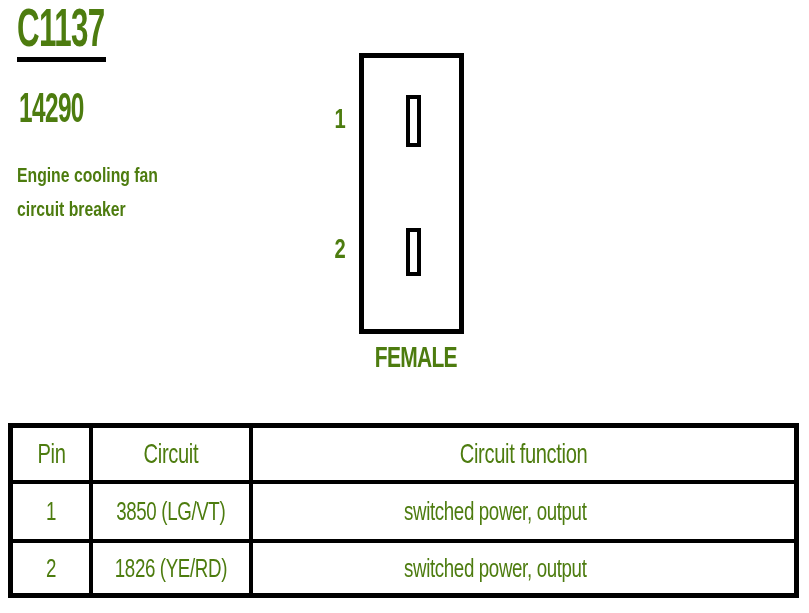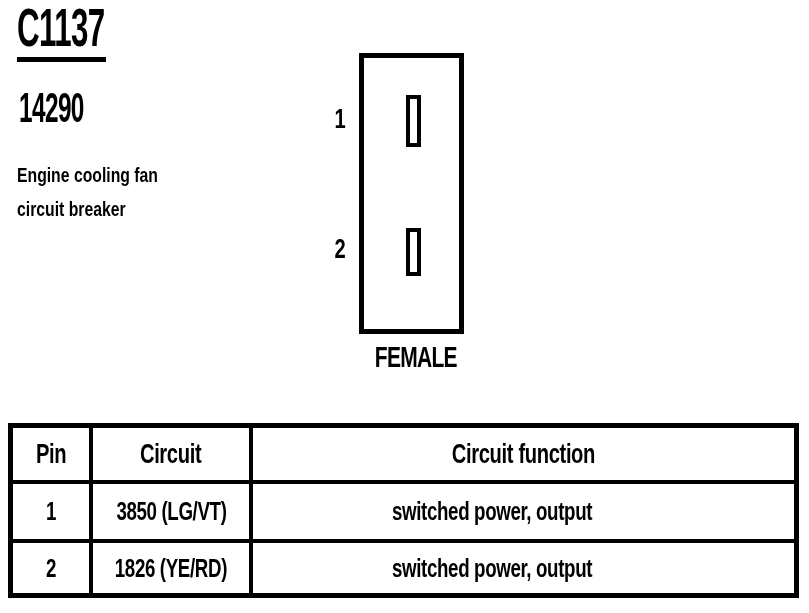--- a/index.html
+++ b/index.html
@@ -1,21 +1,21 @@
 <!DOCTYPE html>
 <html><head>
 <meta charset="utf-8">
 <style>
   html, body { margin: 0; padding: 0; background: #ffffff; }
   .page {
     position: relative;
     width: 809px;
     height: 613px;
     background: #ffffff;
-    color: #000000;
+    color: #4d7c0f;
     font-family: "Liberation Sans", sans-serif;
     overflow: hidden;
   }
 
   
   .connector-id {
     position: absolute;
     left: 17px; top: 0px;
     font-size: 54px;
     font-weight: bold;
@@ -106,21 +106,21 @@
     left: 8px; top: 423px;
     width: 791px;
     border-collapse: collapse;
     table-layout: fixed;
   }
   .pin-table, .pin-table th, .pin-table td {
     border: 4px solid #000000;
   }
   .pin-table { border-width: 5px; }
   .pin-table th, .pin-table td {
-    font-weight: bold;
+    font-weight: normal;
     padding: 0;
     text-align: center;
     vertical-align: middle;
     overflow: hidden;
     white-space: nowrap;
   }
   .pin-table th { font-size: 28px; height: 52px; }
   .pin-table td { font-size: 26px; }
   .row-1 td { height: 55px; }
   .row-2 td { height: 50px; }

